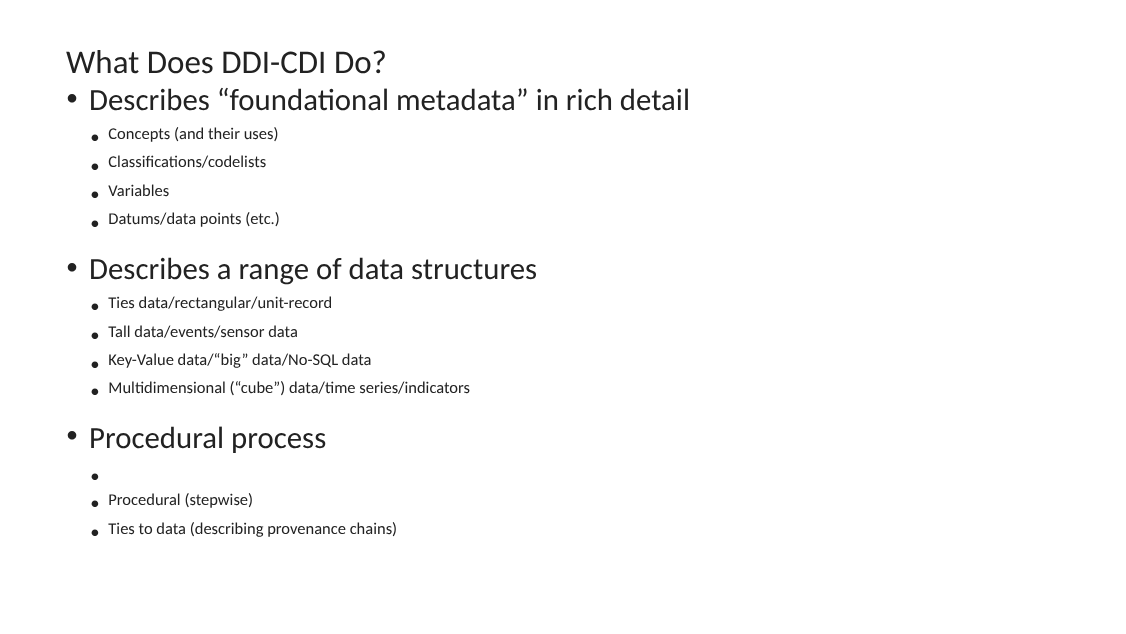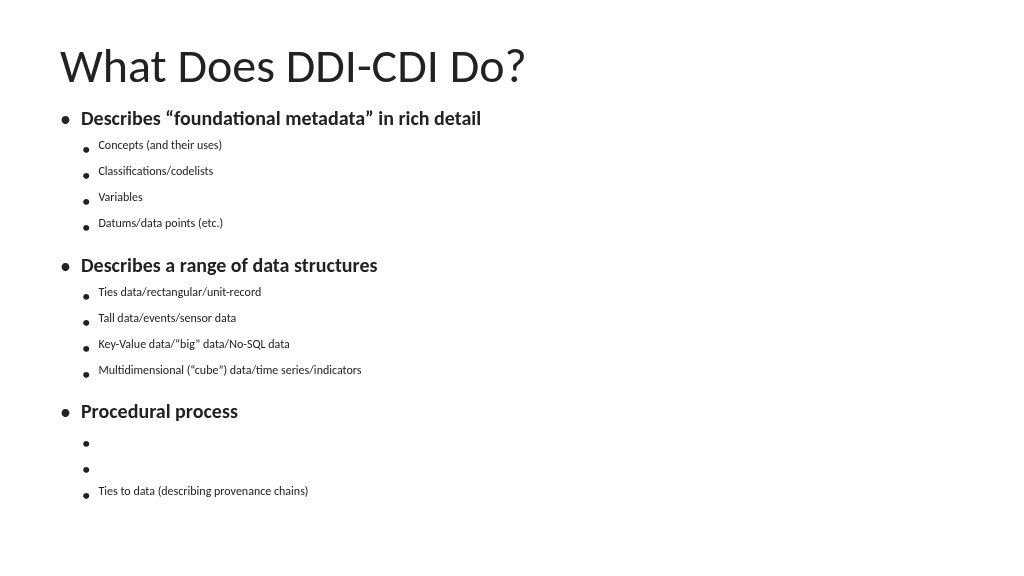--- a/index.html
+++ b/index.html
@@ -19,24 +19,24 @@
 
     .slide {
       width: 1024px;
       height: 576px;
       padding: 40px 60px 30px 60px;
       display: flex;
       flex-direction: column;
     }
 
     .slide-title {
-      font-size: 48px;
+      font-size: 30px;
       font-weight: 300;
       color: #222222;
-      margin-bottom: 12px;
+      margin-bottom: 0;
       line-height: 1.1;
     }
 
     .main-list {
       list-style: none;
       padding: 0;
       margin: 0;
       display: flex;
       flex-direction: column;
       gap: 6px;
@@ -51,22 +51,21 @@
     }
 
     .main-bullet {
       font-size: 22px;
       margin-right: 10px;
       margin-top: 1px;
       flex-shrink: 0;
     }
 
     .main-item-text {
-      font-size: 20px;
-      font-weight: bold;
+      font-size: 28px;
     }
 
     .sub-list {
       list-style: none;
       padding: 0;
       margin: 3px 0 2px 22px;
       display: flex;
       flex-direction: column;
       gap: 1px;
     }
@@ -79,21 +78,21 @@
     }
 
     .sub-bullet {
       font-size: 17px;
       margin-right: 8px;
       flex-shrink: 0;
       margin-top: 1px;
     }
 
     .sub-item-text {
-      font-size: 12px;
+      font-size: 15px;
     }
 
     .section {
       margin-bottom: 4px;
     }
   </style>
 </head>
 <body>
 
 <div class="slide">
@@ -155,20 +154,21 @@
       <div class="main-item">
         <span class="main-bullet">•</span>
         <span class="main-item-text">Procedural process</span>
       </div>
       <ul class="sub-list">
         <li class="sub-item">
           <span class="sub-bullet">•</span>
         </li>
         <li class="sub-item">
           <span class="sub-bullet">•</span>
+          <span class="sub-item-text">Procedural (stepwise)</span>
         </li>
         <li class="sub-item">
           <span class="sub-bullet">•</span>
           <span class="sub-item-text">Ties to data (describing provenance chains)</span>
         </li>
       </ul>
     </li>
   </ul>
 </div>
 

